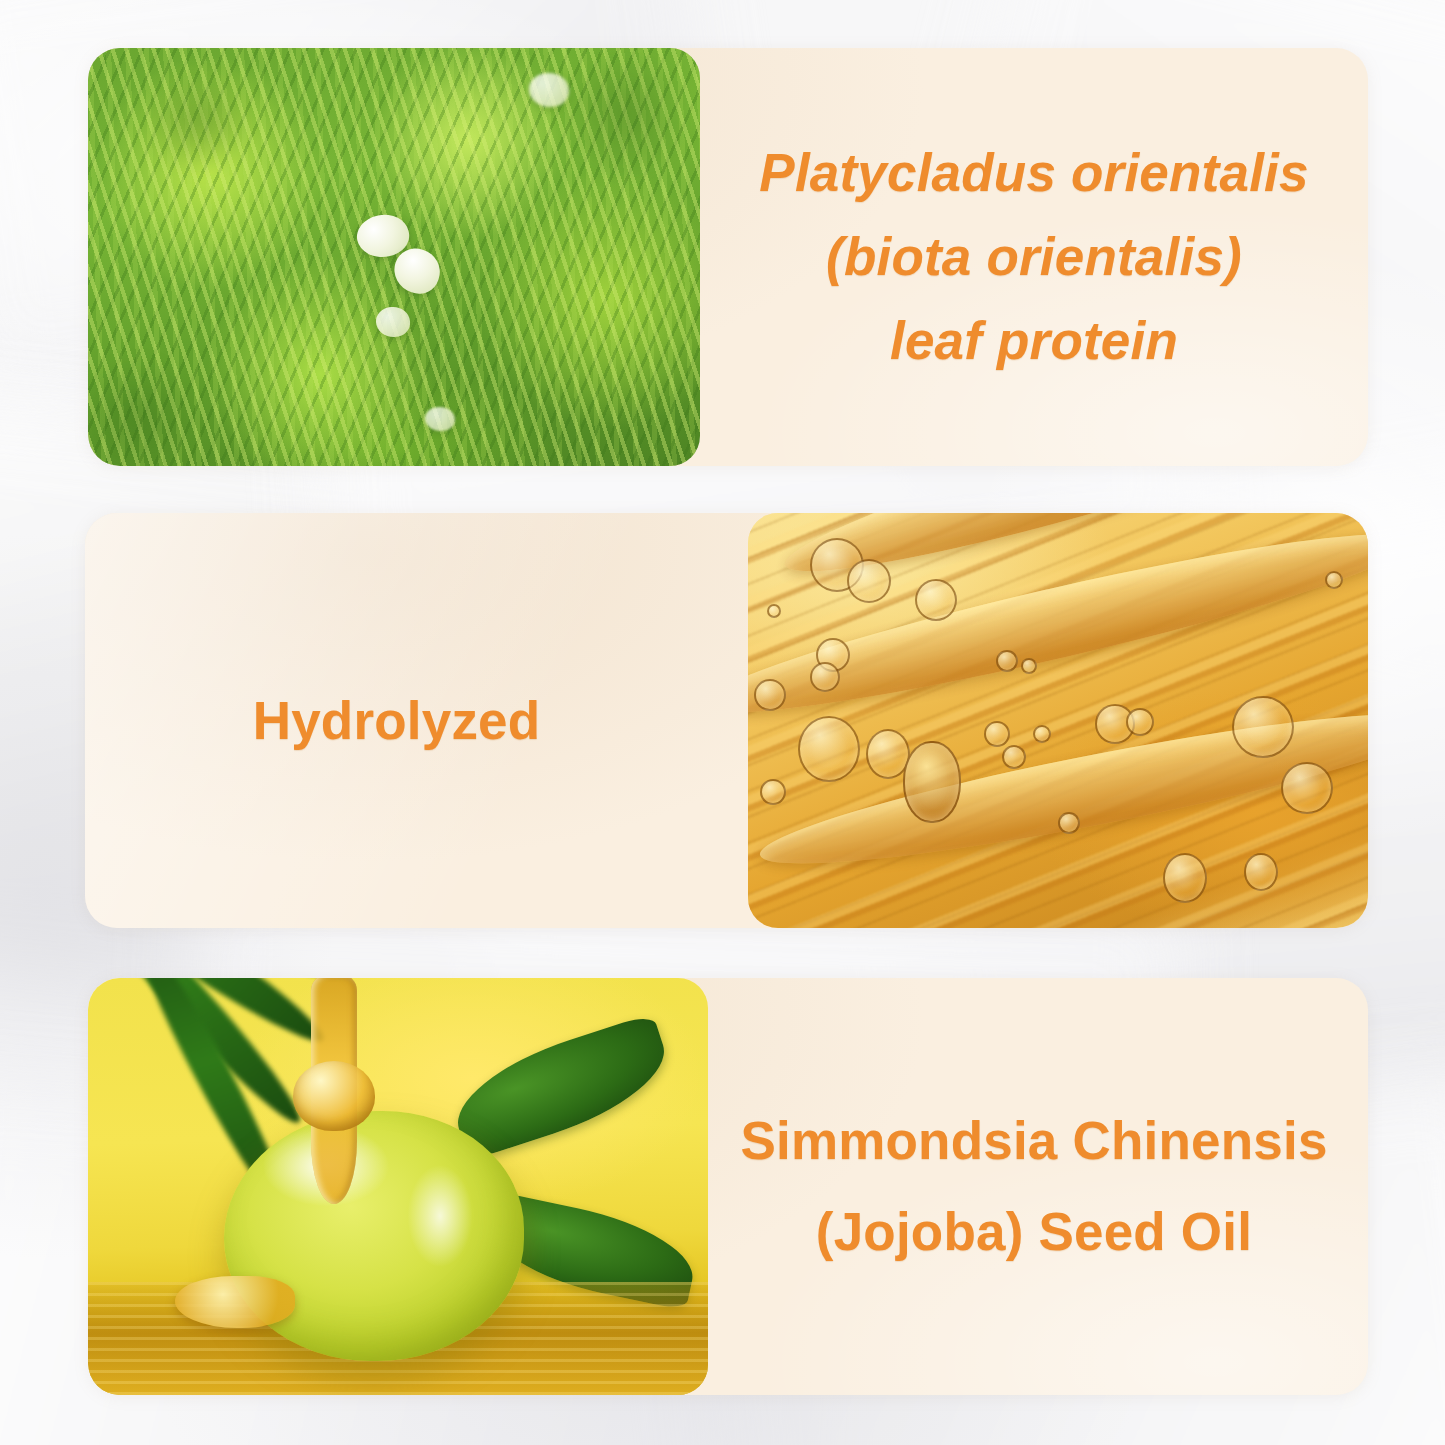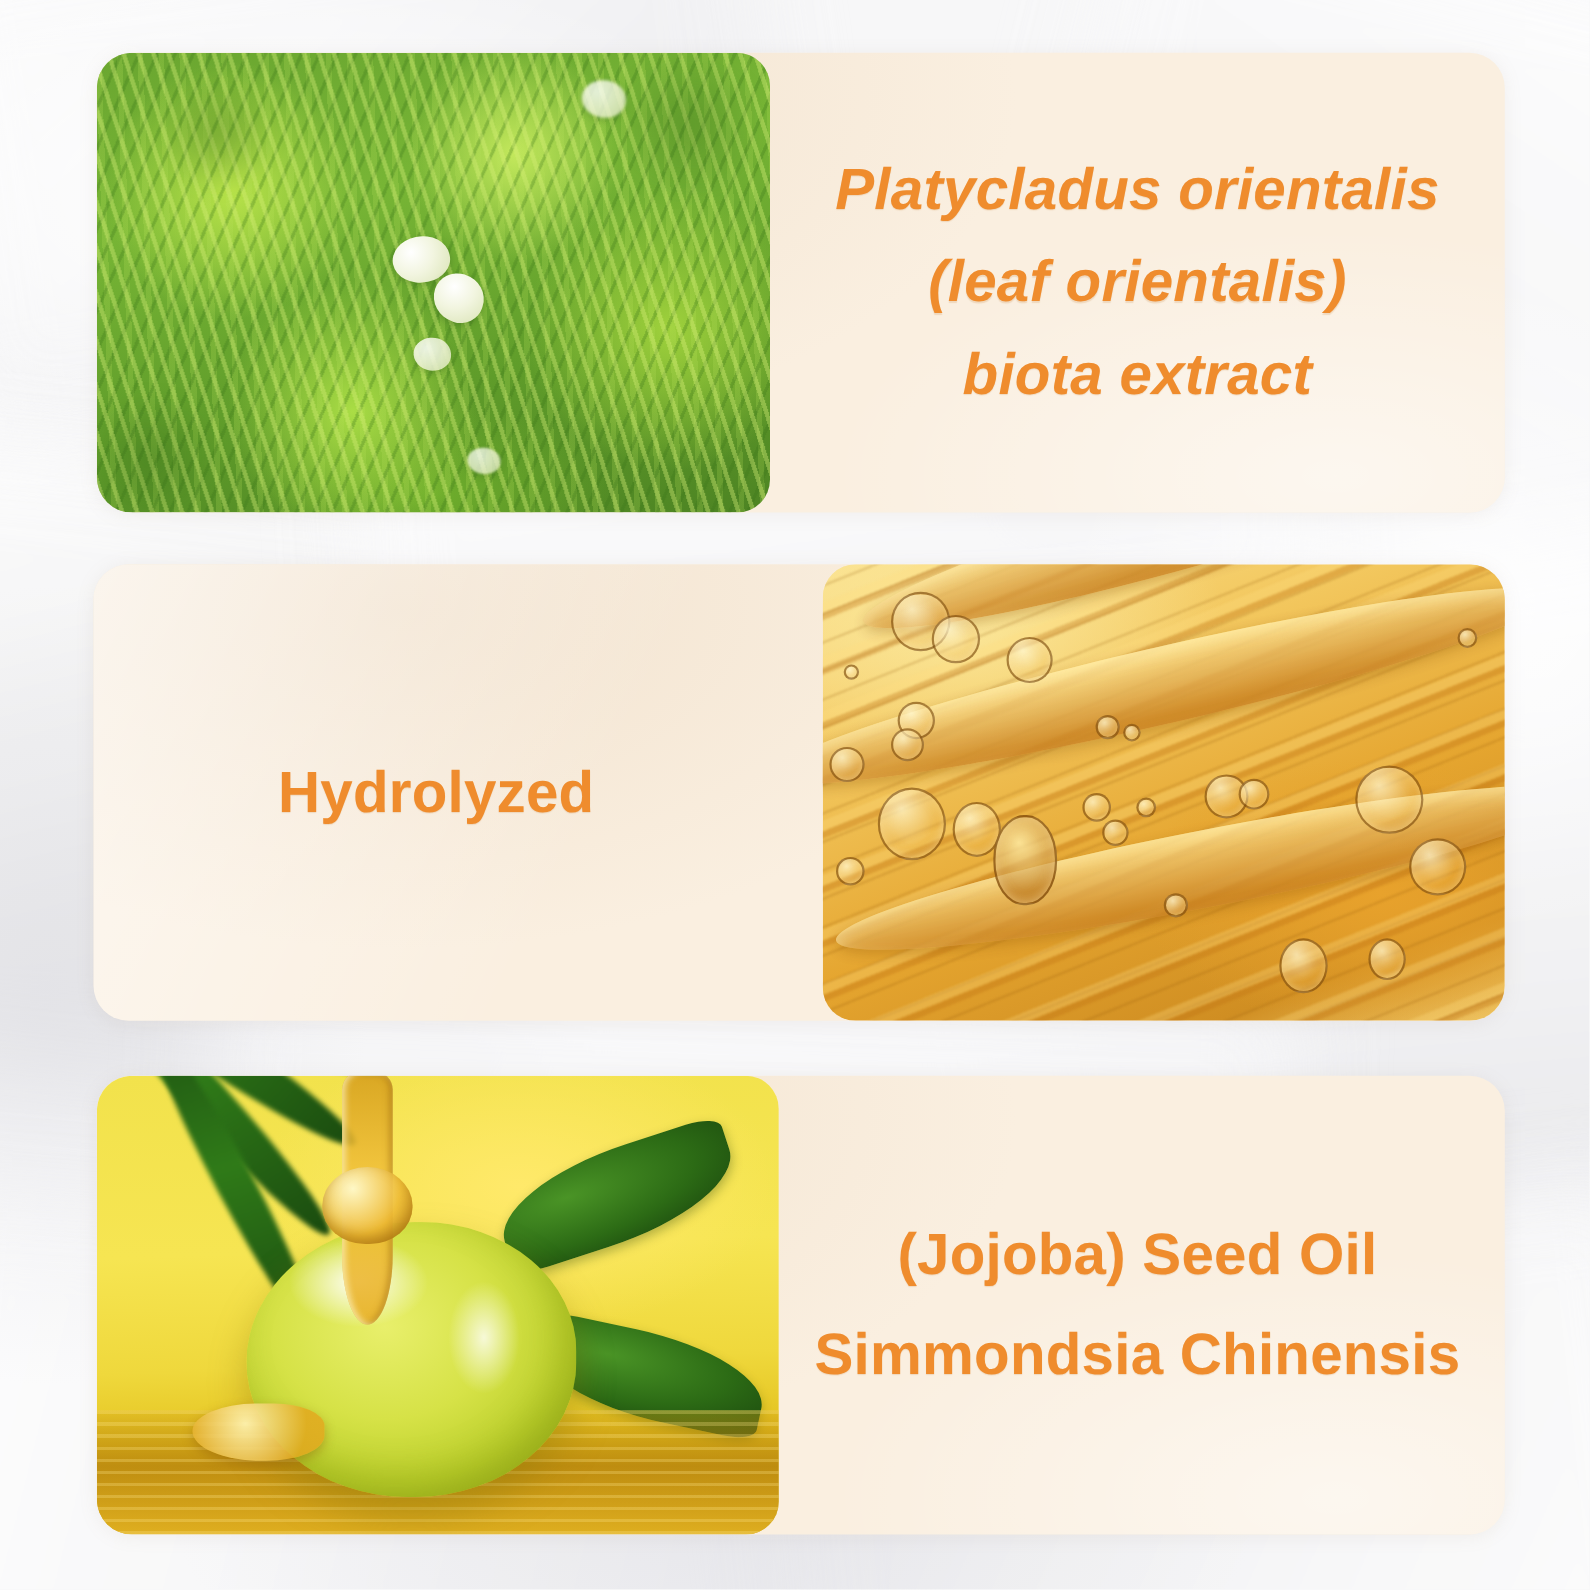--- a/index.html
+++ b/index.html
@@ -294,22 +294,22 @@
     <div class="cone c1"></div>
     <div class="cone c2"></div>
     <div class="cone c3"></div>
     <div class="cone c4"></div>
     <div class="cone c5"></div>
   </div>
 </div>
 
 <div class="label-block" id="label-1">
   <span class="line">Platycladus orientalis</span>
-  <span class="line">(leaf orientalis)</span>
-  <span class="line">biota extract</span>
+  <span class="line">(biota orientalis)</span>
+  <span class="line">leaf protein</span>
 </div>
 
 <div class="panel" id="panel-2">
   <div class="cream-shade"></div>
 
   <div class="photo" id="photo-wheat">
     <div class="wheat-bg"></div>
     <div class="ear e1"></div>
     <div class="ear e2"></div>
     <div class="ear e3"></div>
@@ -358,15 +358,15 @@
     <div class="leaf lf2"></div>
     <div class="oil-pool"></div>
     <div class="fruit"></div>
     <div class="drip"></div>
     <div class="drop-bulb"></div>
     <div class="splash"></div>
   </div>
 </div>
 
 <div class="label-block" id="label-3">
+  <span class="line">Simmondsia Chinensis</span>
   <span class="line">(Jojoba) Seed Oil</span>
-  <span class="line">Simmondsia Chinensis</span>
 </div>
 
 </body></html>

